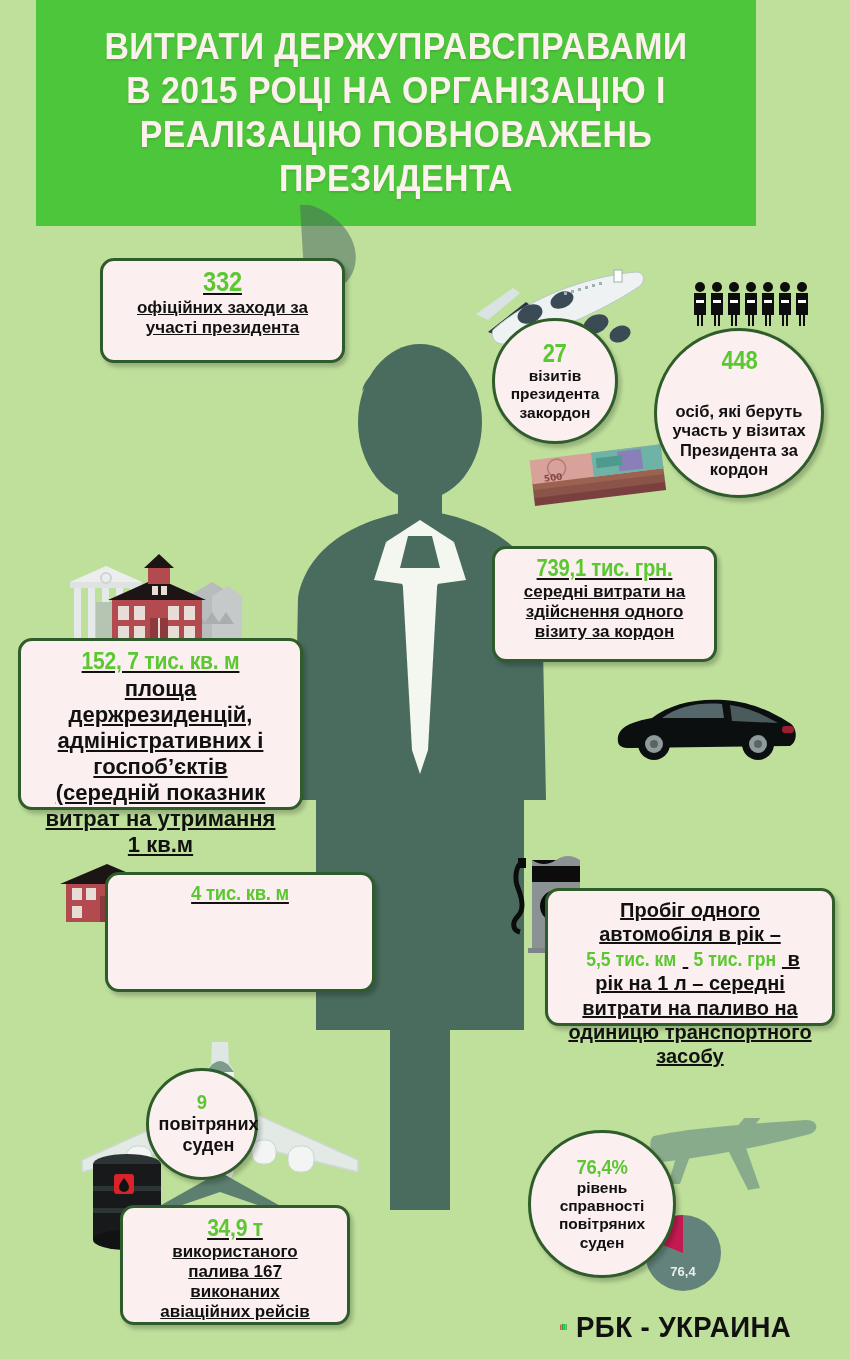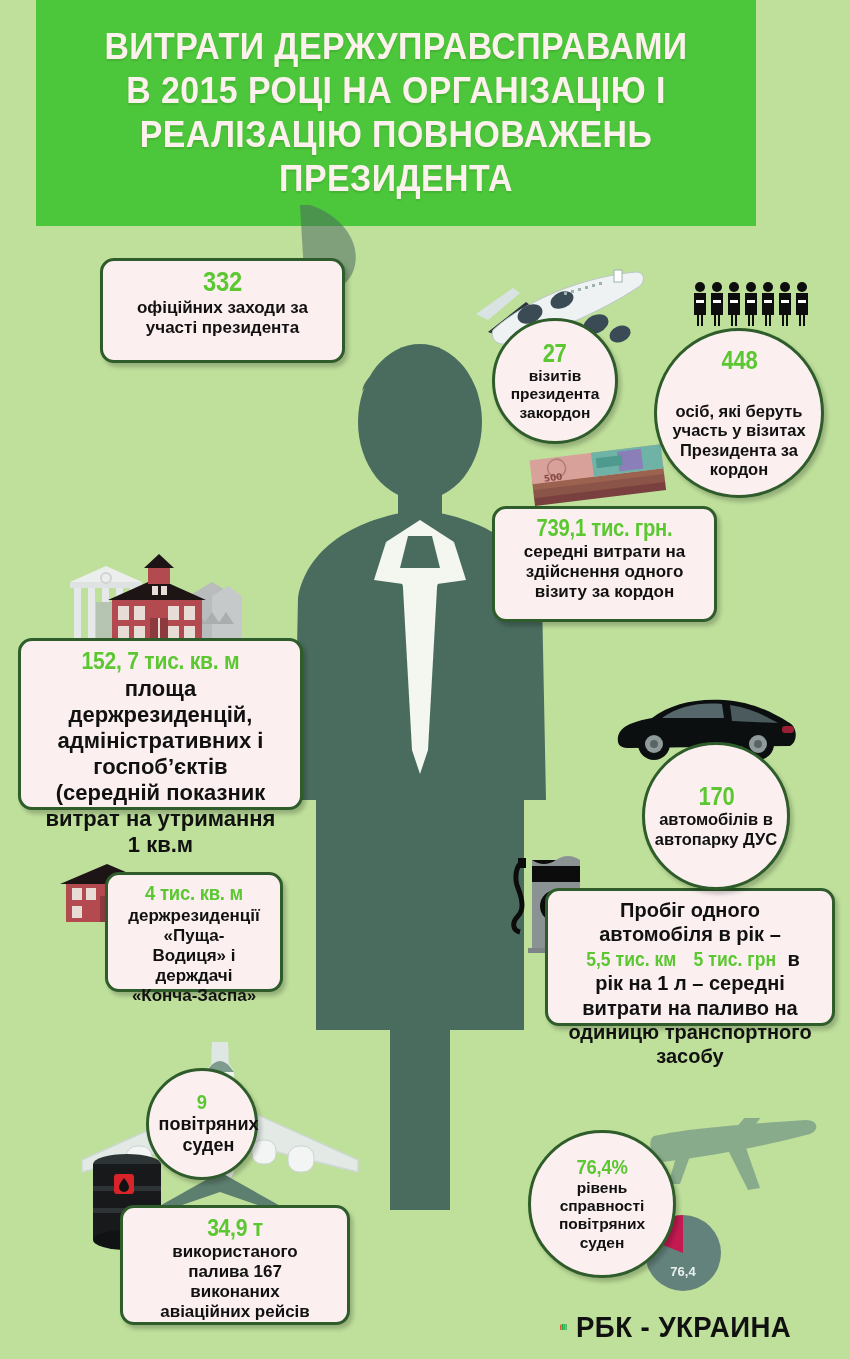--- a/index.html
+++ b/index.html
@@ -35,20 +35,21 @@
   .box{
     position:absolute;
     background:#fbeff0;
     border:3px solid #2f5c2b;
     border-radius:14px;
     box-shadow:3px 4px 4px rgba(0,0,0,.22);
     box-sizing:border-box;
     text-align:center;
     color:#111;
     padding:7px 20px;
+    text-decoration:underline;
   }
   .circle{
     position:absolute;
     background:#fbeff0;
     border:3px solid #2f5c2b;
     border-radius:50%;
     box-shadow:3px 4px 4px rgba(0,0,0,.22);
     box-sizing:border-box;
     display:flex;flex-direction:column;
     align-items:center;justify-content:center;
@@ -71,29 +72,29 @@
   #c-332 .lbl{font-size:17px;}
 
   #c-233{left:35px;top:388px;width:265px;height:148px;}
   #c-233 .num{font-size:22px;margin-bottom:1px;}
   #c-233 .lbl{font-size:16px;}
 
   #c-1527{left:18px;top:638px;width:285px;height:172px;}
   #c-1527 .num{font-size:24px;margin-bottom:2px;}
   #c-1527 .lbl{font-size:22px;}
 
-  #c-4tys{left:105px;top:872px;width:178px;height:120px;}
+  #c-4tys{left:105px;top:872px;width:270px;height:120px;}
   #c-4tys .num{font-size:21px;margin-bottom:1px;}
   #c-4tys .lbl{font-size:17px;}
 
   #c-349{left:120px;top:1205px;width:230px;height:120px;}
   #c-349 .num{font-size:24px;margin-bottom:1px;}
   #c-349 .lbl{font-size:17px;}
 
-  #c-7391{left:492px;top:506px;width:225px;height:116px;}
+  #c-7391{left:492px;top:546px;width:225px;height:116px;}
   #c-7391 .num{font-size:23px;margin-bottom:1px;}
   #c-7391 .lbl{font-size:17px;}
 
   #c-fuel{left:545px;top:888px;width:290px;height:138px;}
   #c-fuel .rich{font-size:20px;line-height:1.22;font-weight:bold;}
   #c-fuel .g{color:#5bc832;font-weight:bold;transform:scaleX(.88);display:inline-block;}
 
   #c-27{left:492px;top:318px;width:126px;height:126px;}
   #c-27 .num{font-size:25px;}
   #c-27 .lbl{font-size:15.5px;}
@@ -383,21 +384,20 @@
   </div>
 
 
   <div class="box" id="c-1527">
     <span class="num">152, 7 тис. кв. м</span>
     <span class="lbl">площа держрезиденцій, адміністративних і госпоб’єктів (середній показник витрат на утримання 1 кв.м</span>
   </div>
 
   <div class="box" id="c-4tys">
     <span class="num">4 тис. кв. м</span>
-    <span class="lbl">держрезиденції «Пуща-Водиця» і держдачі «Конча-Заспа»</span>
   </div>
 
   <div class="box" id="c-349">
     <span class="num">34,9 т</span>
     <span class="lbl">використаного палива 167 виконаних авіаційних рейсів</span>
   </div>
 
   <div class="box" id="c-7391">
     <span class="num">739,1 тис. грн.</span>
     <span class="lbl">середні витрати на здійснення одного візиту за кордон</span>
@@ -413,24 +413,20 @@
   <div class="circle" id="c-27">
     <span class="num">27</span>
     <span class="lbl">візитів президента закордон</span>
   </div>
 
   <div class="circle" id="c-448">
     <span class="num">448</span>
     <span class="lbl">осіб, які беруть участь у візитах Президента за кордон</span>
   </div>
 
-  <div class="circle" id="c-170">
-    <span class="num">170</span>
-    <span class="lbl">автомобілів в автопарку ДУС</span>
-  </div>
 
   <div class="circle" id="c-9">
     <span class="num">9</span>
     <span class="lbl">повітряних суден</span>
   </div>
 
   <div class="circle" id="c-764">
     <span class="num">76,4%</span>
     <span class="lbl">рівень справності повітряних суден</span>
   </div>

